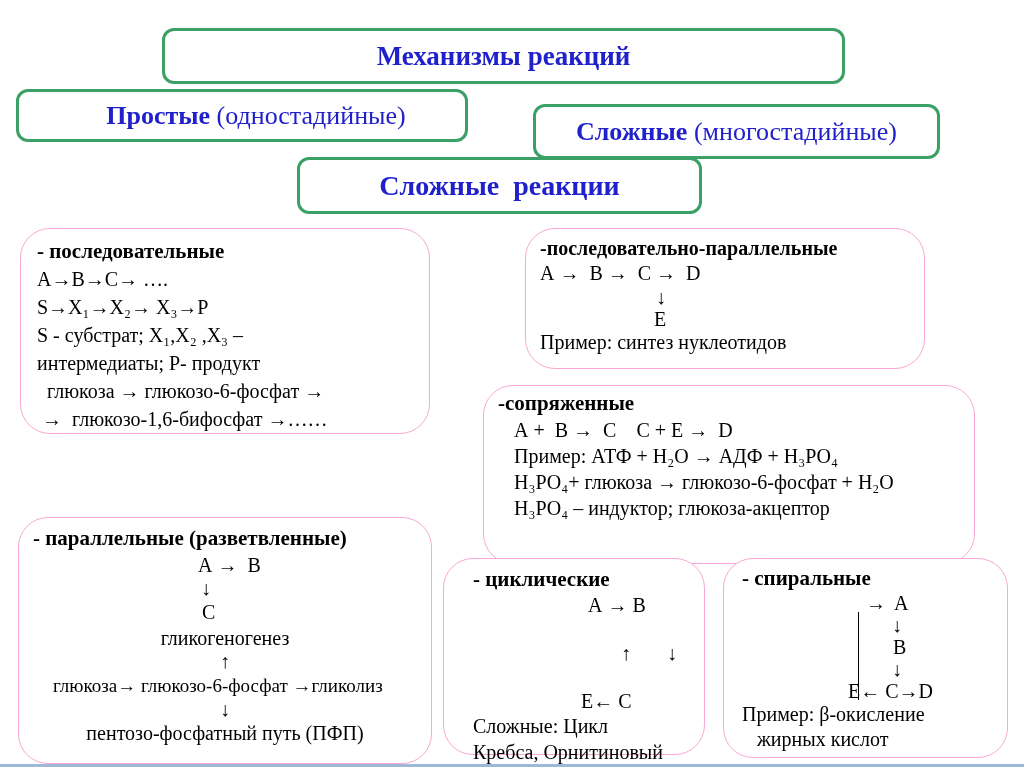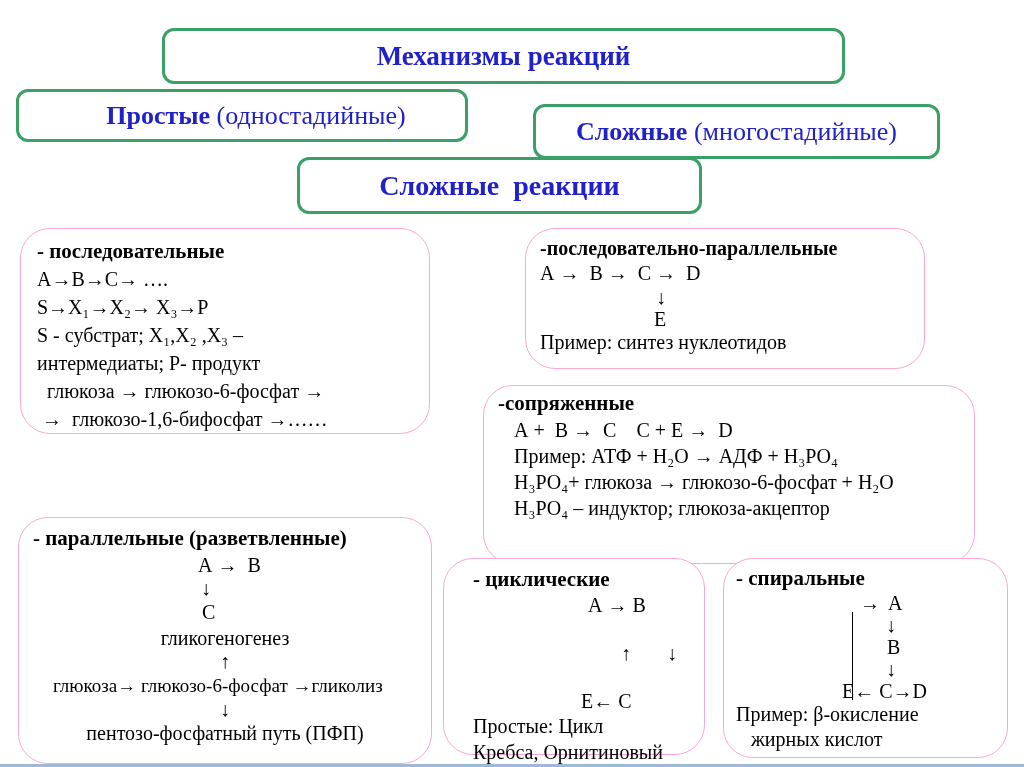--- a/index.html
+++ b/index.html
@@ -38,21 +38,21 @@
   .cj-box{left:483px;top:385px;width:492px;height:179px;padding:4px 14px;}
   .cj-box .ln{line-height:26px;margin-left:16px;}
   .par-box{left:18px;top:505px;width:414px;height:247px;padding:7px 14px;margin-top:12px;}
   .par-box .ln{line-height:26px;}
   .par-box .ar{line-height:21px;}
   .par-box .small{font-size:19px;line-height:27px;}
   .par-box .ctr{text-align:center;white-space:pre;}
   .cyc-box{left:443px;top:558px;width:262px;height:197px;padding:7px 29px;}
   .cyc-box .ln{line-height:24px;}
   .cyc-box .ex{line-height:26px;}
-  .spi-box{left:723px;top:558px;width:285px;height:200px;padding:6px 12px;}
+  .spi-box{left:723px;top:558px;width:285px;height:200px;padding:6px 18px;}
   .spi-box .ex{line-height:25px;white-space:pre;}
   .diagram{position:relative;height:110px;}
   .diagram span{position:absolute;white-space:pre;line-height:22px;}
   .vline{position:absolute;left:116px;top:20px;height:88px;width:0;border-left:1.5px solid #000;}
   .bottom-strip{position:absolute;left:0;bottom:0;width:1024px;height:3px;background:#9DB8D9;}
 </style>
 </head>
 <body>
 
 <div class="slide">
@@ -111,21 +111,21 @@
     <div class="ln ctr">пентозо-фосфатный путь (ПФП)</div>
   </div>
 
   <div class="bbox cyc-box">
     <div class="hd">- циклические</div>
     <div class="ln" style="margin-left:115px">А → В</div>
     <div class="ln">
       <span style="margin-left:118px" class="ml-inline">↑</span><span style="margin-left:36px">↓</span>
     </div>
     <div class="ln" style="margin-left:108px">Е← С</div>
-    <div class="ln ex">Простые: Цикл</div>
+    <div class="ln ex">Сложные: Цикл</div>
     <div class="ln ex">Кребса, Орнитиновый</div>
 
   </div>
 
   <div class="bbox spi-box">
     <div class="hd">- спиральные</div>
     <div class="diagram">
       <span style="left:124px;top:0">→</span>
       <span style="left:152px;top:0">А</span>
       <div class="vline"></div>

